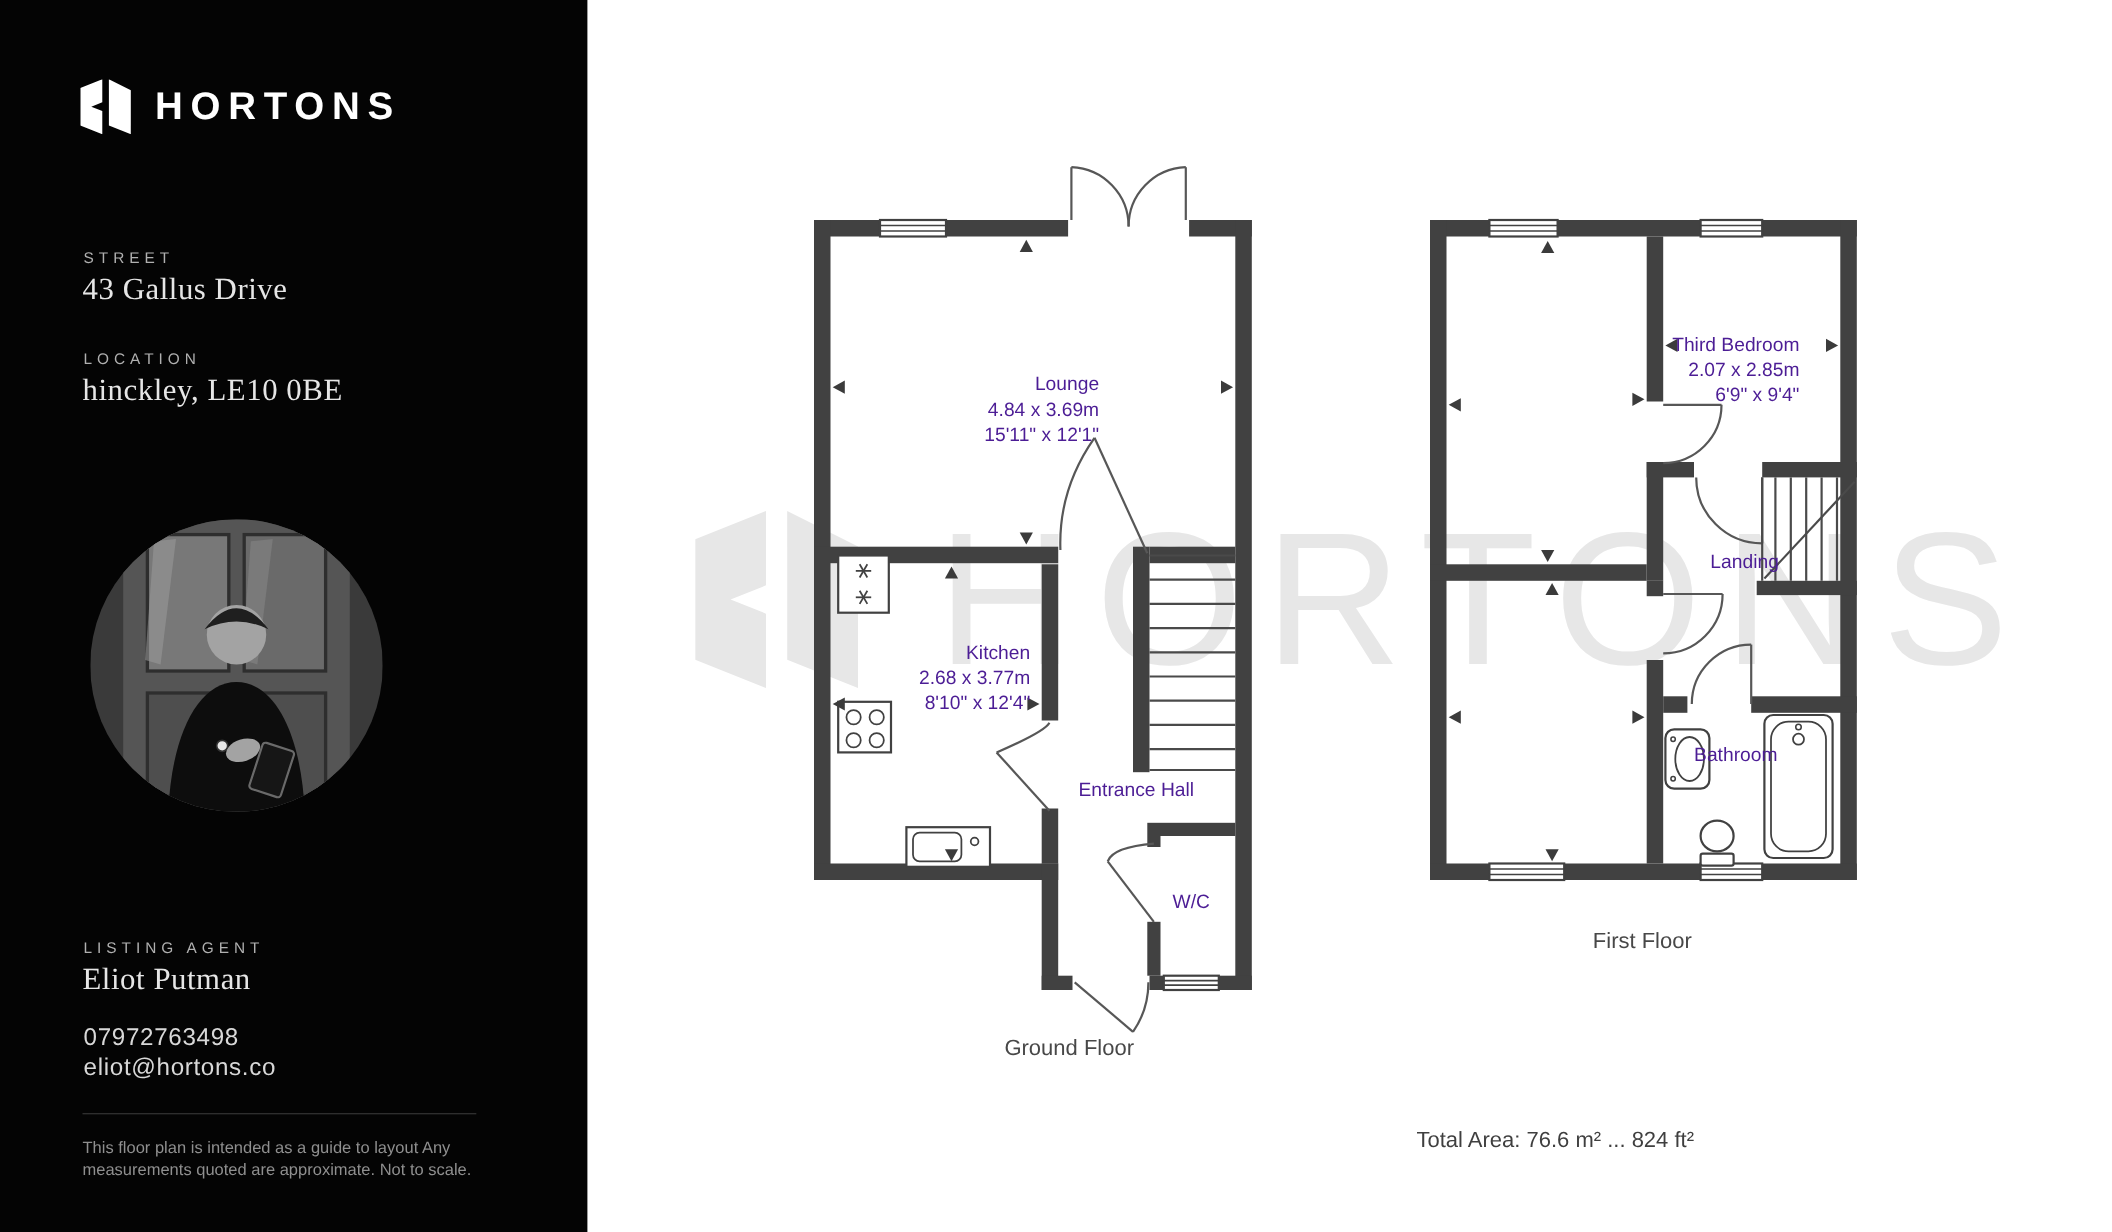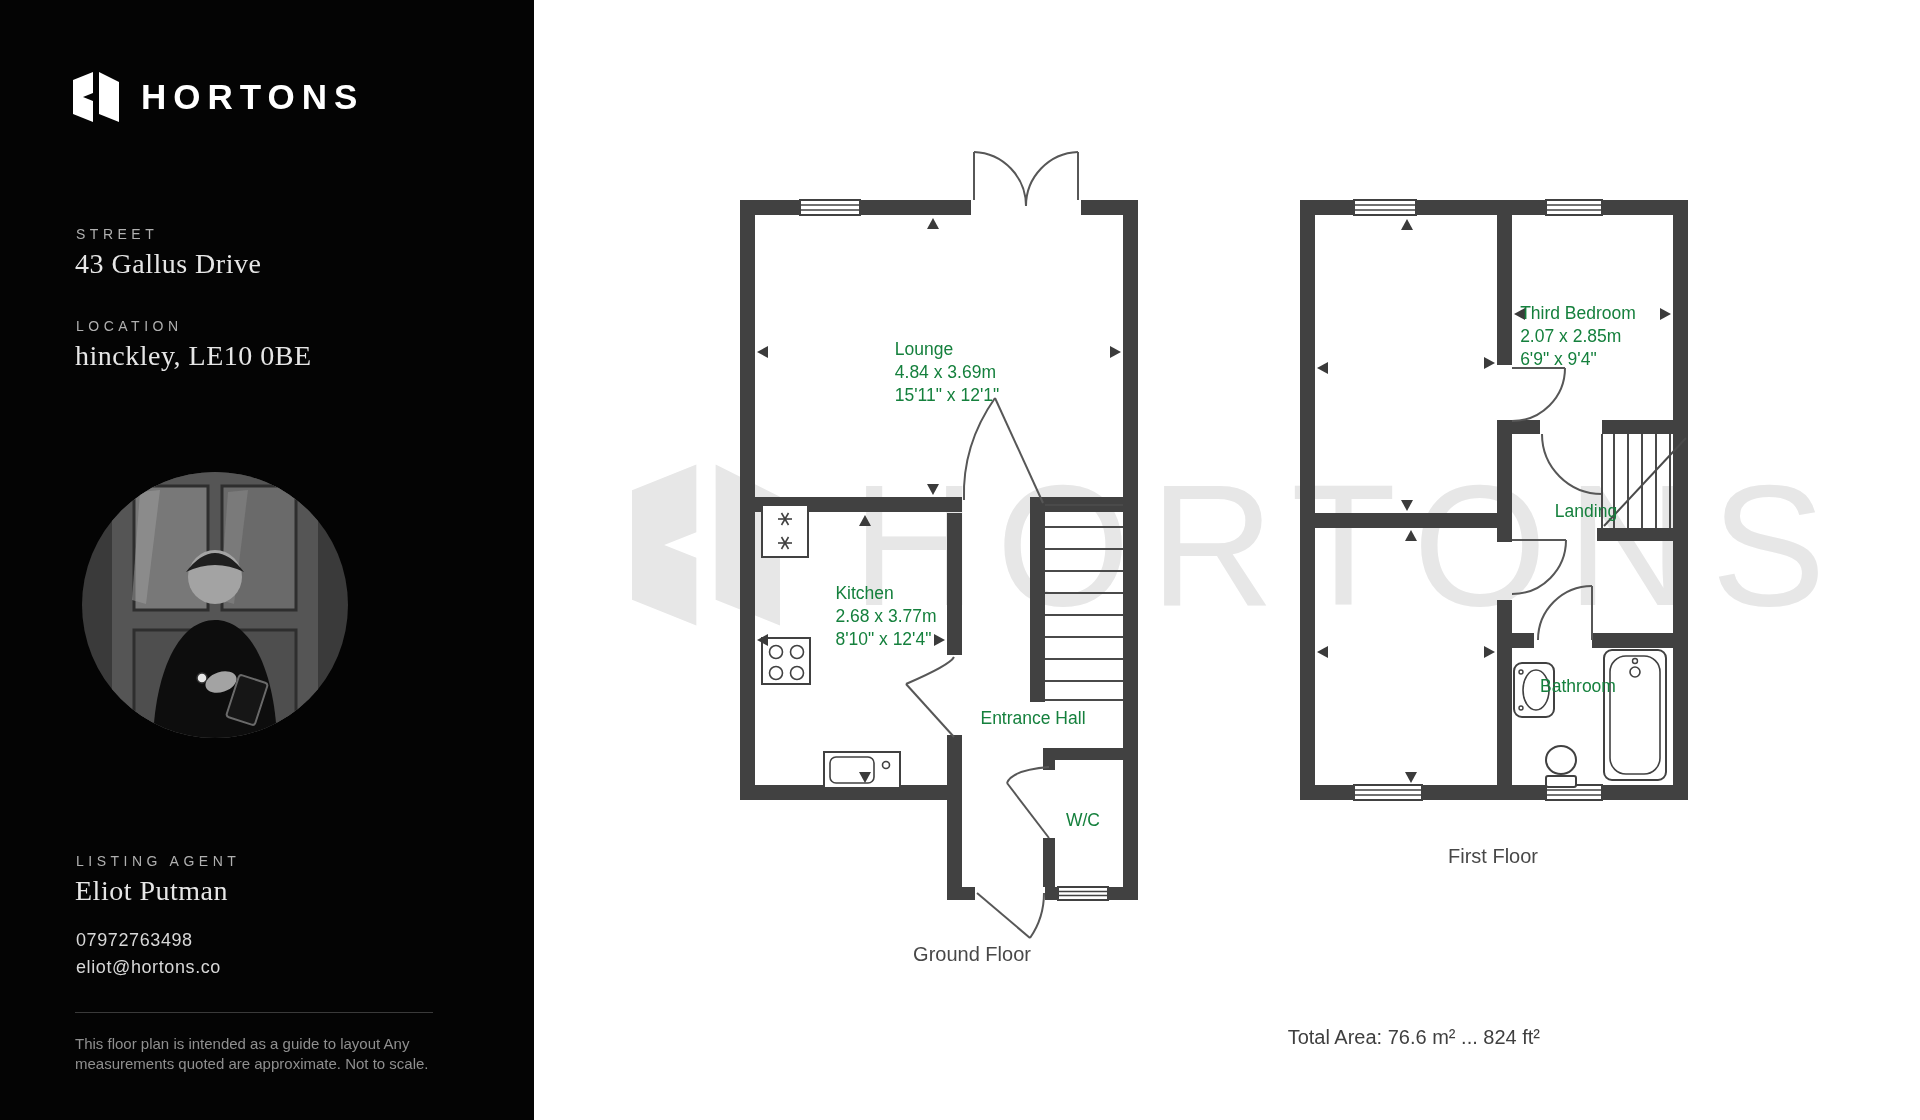--- a/index.html
+++ b/index.html
@@ -5,32 +5,32 @@
   html,body{margin:0;padding:0;background:#ffffff;}
   .page{position:relative;width:1920px;height:1120px;background:#ffffff;overflow:hidden;
         font-family:"Liberation Sans",sans-serif;}
   
   .sidebar{position:absolute;left:0;top:0;width:534px;height:1120px;background:#040404;z-index:3;}
   .brand{position:absolute;left:73px;top:72px;display:flex;align-items:center;}
   .brand-text{color:#ffffff;font-size:35px;font-weight:700;letter-spacing:7px;margin-left:22px;}
   .side-label{position:absolute;left:76px;color:#b0b0b0;font-size:14px;letter-spacing:4.5px;font-weight:400;}
   .side-value{position:absolute;left:75px;color:#e6e6e6;font-size:28px;font-family:"Liberation Serif",serif;
               font-weight:400;letter-spacing:0.5px;text-align:center;}
-  .side-contact{position:absolute;left:76px;color:#d8d8d8;font-size:18px;letter-spacing:0.6px;}
+  .side-contact{position:absolute;left:76px;color:#d8d8d8;font-size:22px;letter-spacing:0.6px;}
   .photo{position:absolute;left:82px;top:472px;width:266px;height:266px;border-radius:50%;overflow:hidden;}
   .divider{position:absolute;left:75px;top:1012px;width:358px;height:1px;background:#3a3a3a;}
   .disclaimer{position:absolute;left:75px;top:1034px;color:#8f8f8f;font-size:15px;line-height:1.35;}
   
   .watermark{position:absolute;left:632px;top:428px;height:234px;display:flex;align-items:center;z-index:0;}
   .watermark-text{color:#e7e7e7;font-size:172px;font-weight:500;letter-spacing:20px;margin-left:72px;
                   font-family:"Liberation Sans",sans-serif;}
   
   .plan-svg{position:absolute;z-index:1;}
-  .room-label{position:absolute;transform:translate(-50%,-50%);text-align:left;z-index:2;
-              color:#15803d;font-size:17.5px;line-height:1.3;white-space:nowrap;}
+  .room-label{position:absolute;transform:translate(-50%,-50%);text-align:right;z-index:2;
+              color:#4c1d95;font-size:17.5px;line-height:1.3;white-space:nowrap;}
   .floor-title{position:absolute;transform:translate(-50%,-50%);z-index:2;color:#484848;font-size:20px;white-space:nowrap;}
   .footer-note{position:absolute;left:860px;top:1026px;width:680px;text-align:right;z-index:2;color:#3f3f3f;}
   .footer-note .l1{font-size:20px;}
   .footer-note .l2{font-size:19px;margin-top:9px;}
 </style>
 </head>
 <body>
 
 <div class="page">
 

